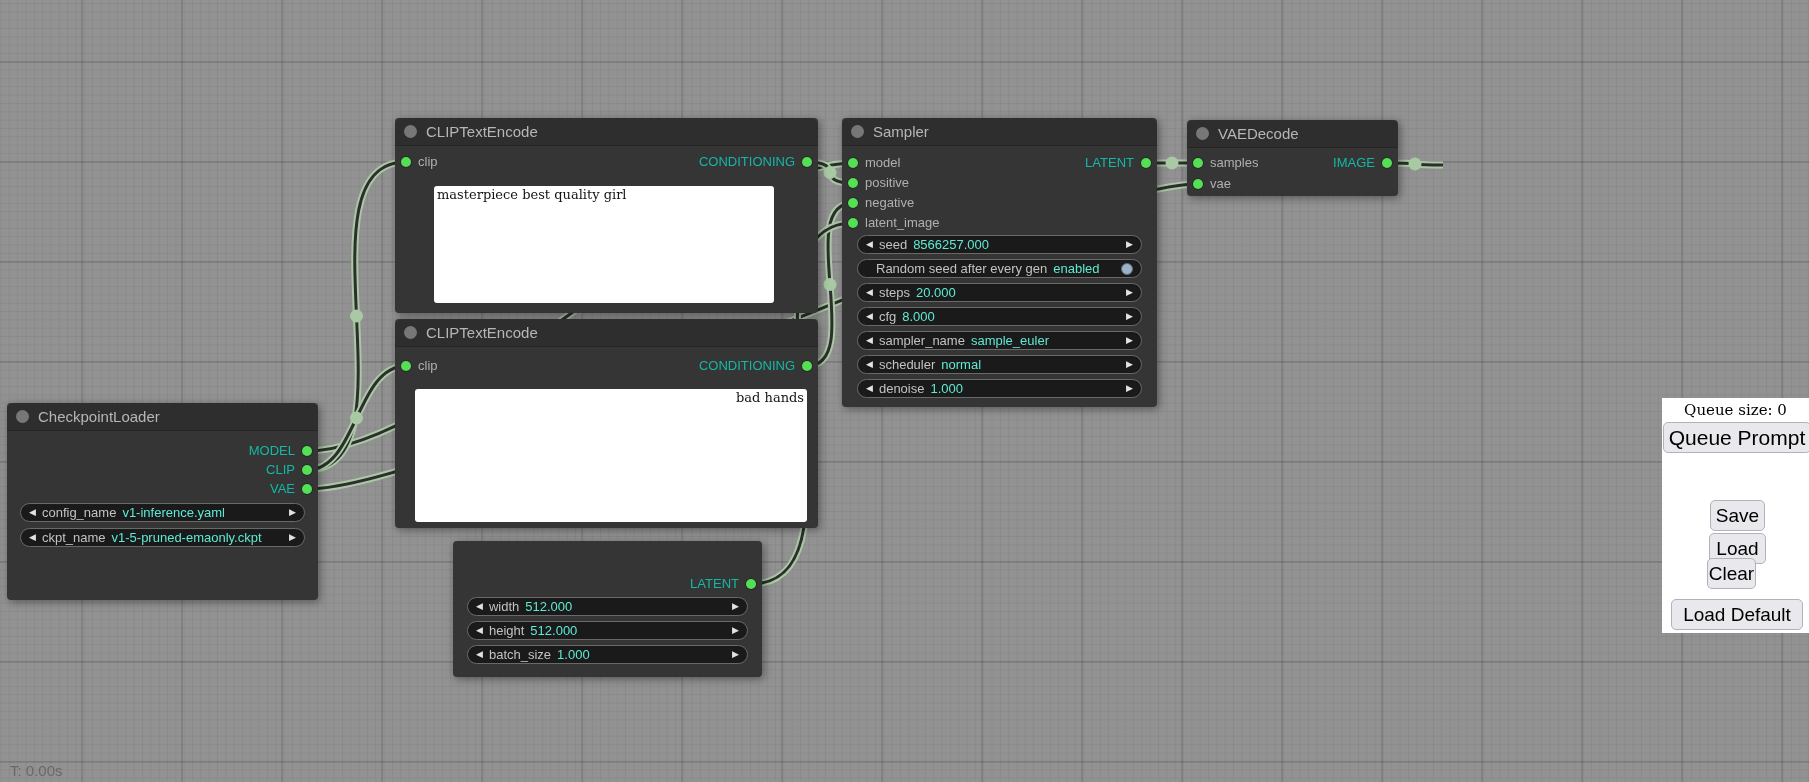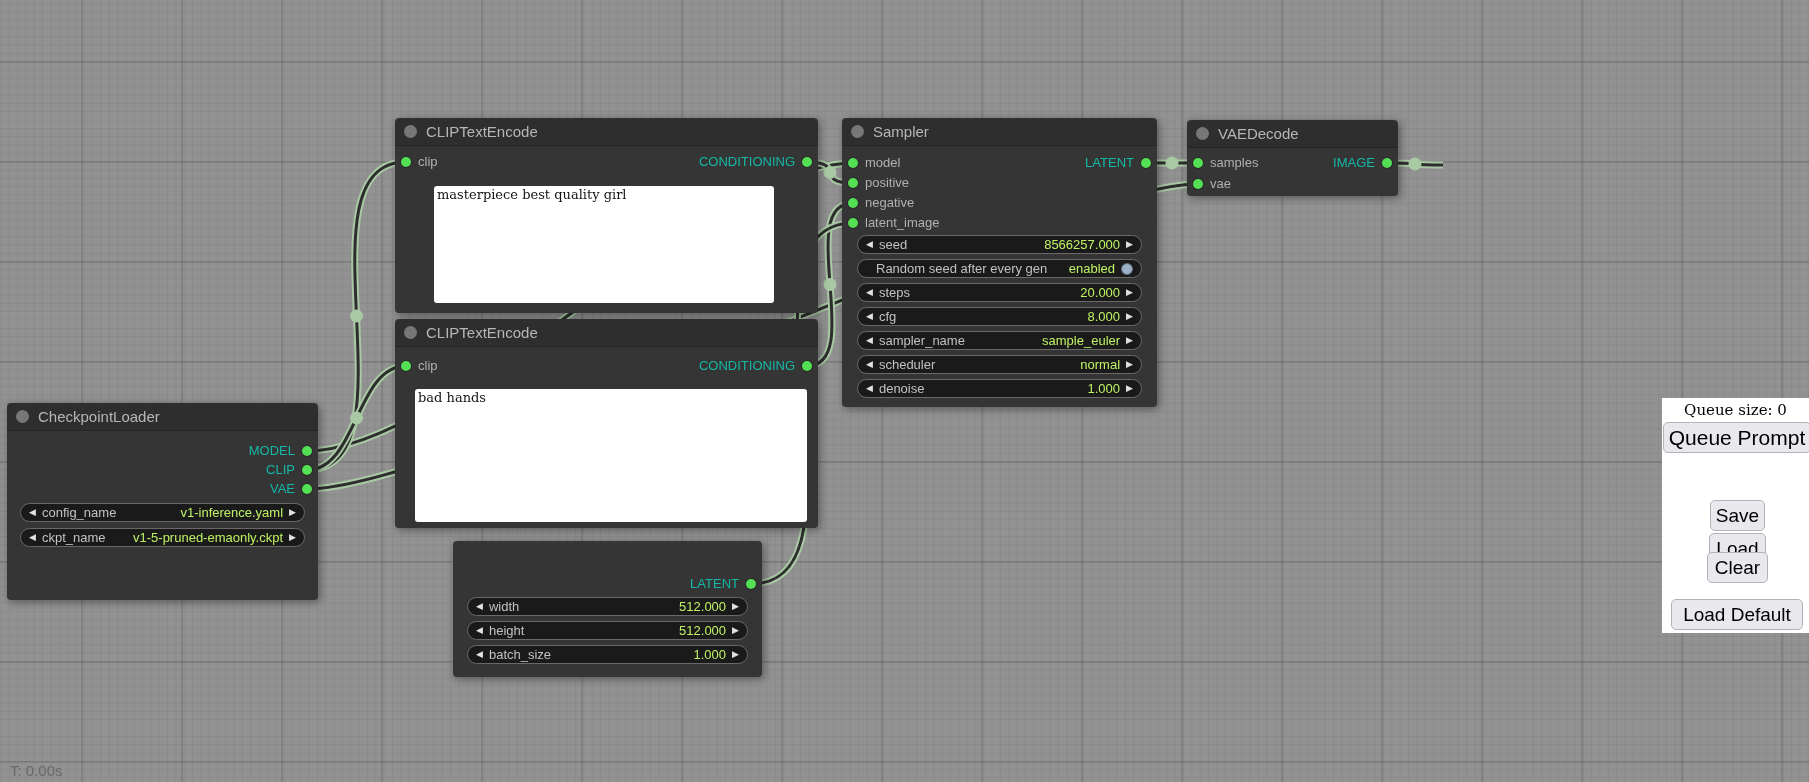--- a/index.html
+++ b/index.html
@@ -25,21 +25,21 @@
   .row .pdot{position:absolute;top:5px;width:10px;height:10px;border-radius:50%;background:#54e054;box-shadow:0 0 0 1px rgba(20,20,20,.35);}
   .in .pdot{left:6px;}
   .out .pdot{right:6px;}
   .in .slab{position:absolute;left:23px;color:#b0b0b0;white-space:nowrap;}
   .out .slab{position:absolute;right:23px;color:#14b8a6;white-space:nowrap;}
   .pill{position:absolute;height:19px;background:#1a1a1a;border:1px solid #696969;
     border-radius:11px;display:flex;align-items:center;font-size:13px;color:#c2c2c2;
     padding:0 8px;box-sizing:border-box;gap:6px;}
   .pill .arr{font-size:9px;color:#e2e2e2;line-height:19px;flex:0 0 auto;}
   .pill .lab{white-space:nowrap;}
-  .pill .val{flex:1;text-align:right;color:#bef264;white-space:nowrap;}
+  .pill .val{flex:1;text-align:left;color:#5eead4;white-space:nowrap;}
   .pill.toggle .lab{margin-left:10px;}
   .tgl{flex:0 0 auto;width:12px;height:12px;border-radius:50%;background:#9cb1c7;border:1px solid #5c6a7a;box-sizing:border-box;}
   .ntext{position:absolute;background:#ffffff;color:#141414;border:none;resize:none;
     border-radius:3px;font-family:"DejaVu Serif",serif;font-size:13px;padding:1px 3px;
     box-sizing:border-box;outline:none;}
   .rendertime{position:absolute;left:10px;top:762px;font-size:15px;color:rgba(45,45,45,0.4);}
 
   .qpanel{position:absolute;left:1662px;top:398px;width:147px;height:235px;background:#ffffff;}
   .qsize{position:absolute;left:0;top:3px;width:100%;text-align:center;
     font-family:"DejaVu Serif",serif;font-size:15px;color:#000;}
@@ -136,21 +136,21 @@
       <span class="ttext">CLIPTextEncode</span>
     </div>
     <div class="row in" style="top:37px">
       <span class="pdot"></span>
       <span class="slab">clip</span>
     </div>
     <div class="row out" style="top:37px">
       <span class="slab">CONDITIONING</span>
       <span class="pdot"></span>
     </div>
-    <textarea class="ntext" style="left: 20px; top: 70px; width: 392px; height: 133px;">bad hands</textarea>
+    <textarea class="ntext" style="left: 20px; top: 70px; width: 392px; height: 133px; text-align: right;">bad hands</textarea>
   </div>
 
   <div class="node" style="left:453px;top:541px;width:309px;height:136px">
     <div class="row out" style="top:33px">
       <span class="slab">LATENT</span>
       <span class="pdot"></span>
     </div>
     <div class="pill" style="left:14px;top:56px;width:281px">
       <span class="arr">◀</span>
       <span class="lab">width</span>
@@ -259,17 +259,17 @@
   </div>
 
 
   <div class="rendertime">T: 0.00s</div>
 
   <div class="qpanel">
     <div class="qsize">Queue size: 0</div>
     <button class="qbtn big" style="left:1px;top:24px;width:148px;height:31px">Queue Prompt</button>
     <button class="qbtn" style="left:48px;top:102px;width:55px;height:31px">Save</button>
     <button class="qbtn" style="left:47px;top:135px;width:57px;height:31px">Load</button>
-    <button class="qbtn" style="left:45px;top:154px;width:61px;height:31px">Clear</button>
+    <button class="qbtn" style="left:45px;top:160px;width:49px;height:31px">Clear</button>
     <button class="qbtn" style="left:9px;top:201px;width:132px;height:31px">Load Default</button>
   </div>
 
 </div>
 
 </body></html>

